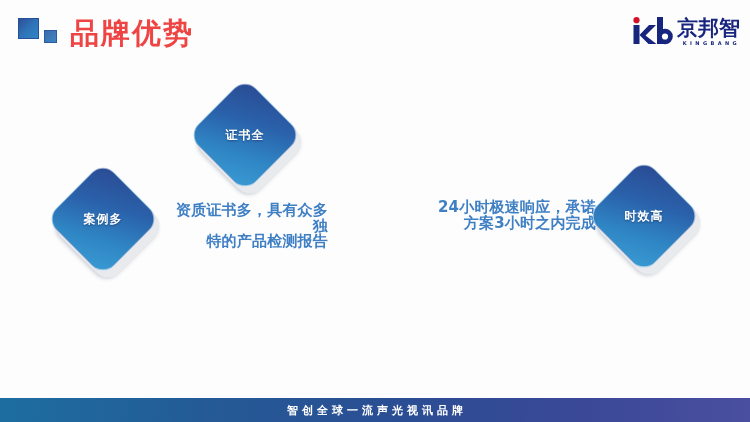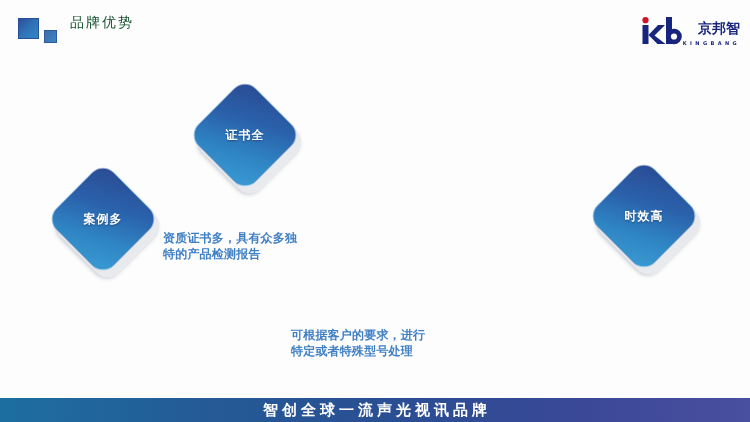--- a/index.html
+++ b/index.html
@@ -18,28 +18,28 @@
     background:linear-gradient(135deg,#2d4f96 0%,#2f73b8 50%,#2f86c4 100%);
     border:1px solid #27509a;box-sizing:border-box;
   }
   .sq-small{
     position:absolute;left:44px;top:30px;width:13px;height:13px;
     background:linear-gradient(135deg,#3b6bab 0%,#3f85c2 100%);
     border:1px solid #2b5a9e;box-sizing:border-box;
   }
   .page-title{
     position:absolute;left:70px;top:14px;
-    font-size:14px;font-weight:normal;color:#14532d;
+    font-size:29px;font-weight:bold;color:#ef4444;
     letter-spacing:2px;white-space:nowrap;
   }
   
   .logo{position:absolute;right:10px;top:14px;height:32px;display:flex;align-items:flex-end;}
   .logo-mark{display:block;}
   .logo-cn{
-    font-size:14px;font-weight:bold;color:#17257e;letter-spacing:0px;
+    font-size:21px;font-weight:bold;color:#17257e;letter-spacing:0px;
     line-height:21px;margin-left:3px;
   }
   .logo-en{
     font-size:5px;font-weight:bold;color:#17257e;letter-spacing:3.4px;
     text-align:right;margin-top:1px;
   }
   .logo-right{display:flex;flex-direction:column;align-items:flex-end;}
 
   
   .diamond-wrap{position:absolute;}
@@ -56,33 +56,33 @@
     border:1px solid rgba(255,255,255,.55);
     box-sizing:border-box;
   }
   .dm-label{
     position:absolute;left:0;top:0;width:100%;height:100%;
     display:flex;align-items:center;justify-content:center;
     color:#ffffff;font-weight:bold;font-size:12px;letter-spacing:1px;
     text-shadow:0 1px 2px rgba(10,30,70,.45);
   }
   .caption{
-    position:absolute;text-align:left;
-    color:#3f7fc4;font-size:12px;line-height:15.5px;
-    letter-spacing:.2px;font-weight:bold;margin-top:28px;
+    position:absolute;text-align:right;
+    color:#3f7fc4;font-size:15px;line-height:15.5px;
+    letter-spacing:.2px;font-weight:bold;
   }
 
   
   .footer{
     position:absolute;left:0;bottom:0;width:750px;height:24px;
     background:linear-gradient(90deg,#1d6ea0 0%,#245a96 28%,#2b4d93 55%,#3b4898 78%,#4a4f9f 100%);
     display:flex;align-items:center;justify-content:center;
   }
   .footer-text{
-    color:#ffffff;font-size:15px;font-weight:bold;letter-spacing:4px;
+    color:#ffffff;font-size:11px;font-weight:bold;letter-spacing:4px;
     text-indent:4px;
   }
 </style>
 </head>
 <body>
 
 <div class="slide">
 
   <div class="header">
     <div class="sq-big"></div>
@@ -112,23 +112,23 @@
   </div>
 
   <div class="diamond-wrap" style="left:204px;top:94px;width:82px;height:82px;">
     <div class="dm-shadow"></div>
     <div class="dm-face"></div>
     <div class="dm-label">证书全</div>
   </div>
   <div class="caption" style="left:163px;top:203px;width:165px;white-space:pre-line;">资质证书多，具有众多独
 特的产品检测报告</div>
 
-  <div class="caption" style="left:291px;top:300px;width:168px;white-space:pre-line;">可根据客户的要求，进行
-特定或者特殊型号处理</div>
 
+  <div class="caption" style="left:428px;top:200px;width:168px;white-space:pre-line;">24小时极速响应，承诺
+方案3小时之内完成</div>
 
   <div class="diamond-wrap" style="left:603px;top:175px;width:82px;height:82px;text-align:right;">
     <div class="dm-shadow"></div>
     <div class="dm-face"></div>
     <div class="dm-label">时效高</div>
   </div>
 
   <div class="footer">
     <div class="footer-text">智创全球一流声光视讯品牌</div>
   </div>

